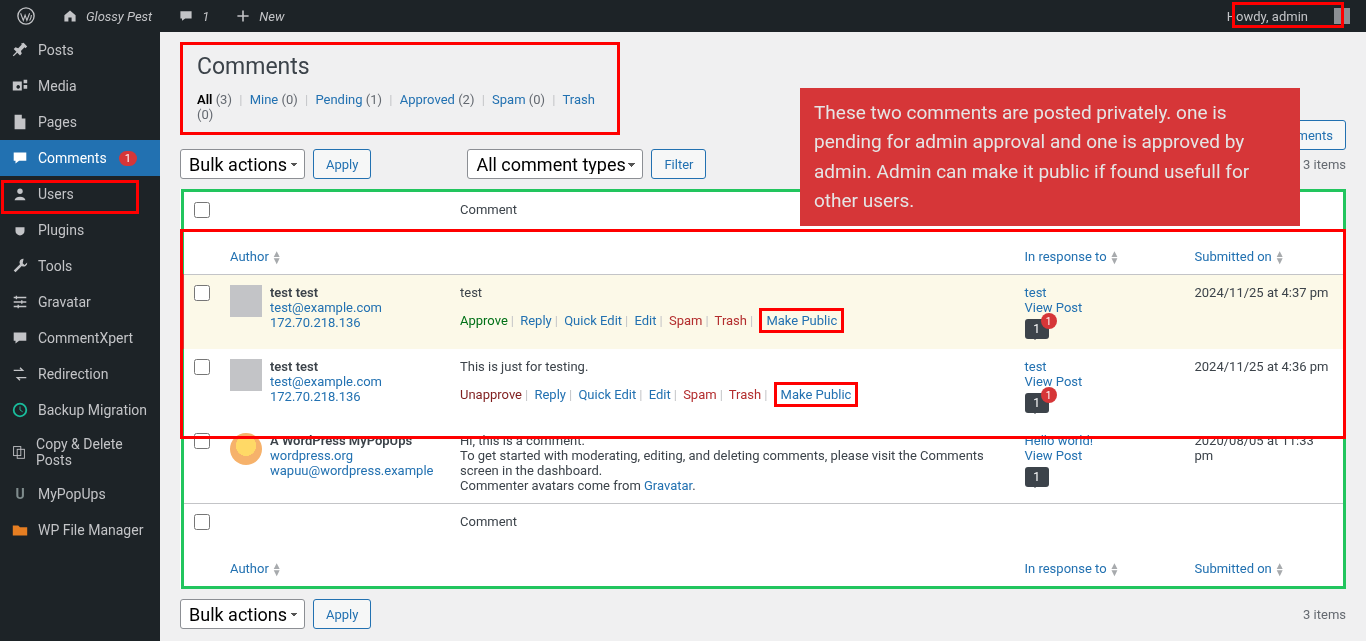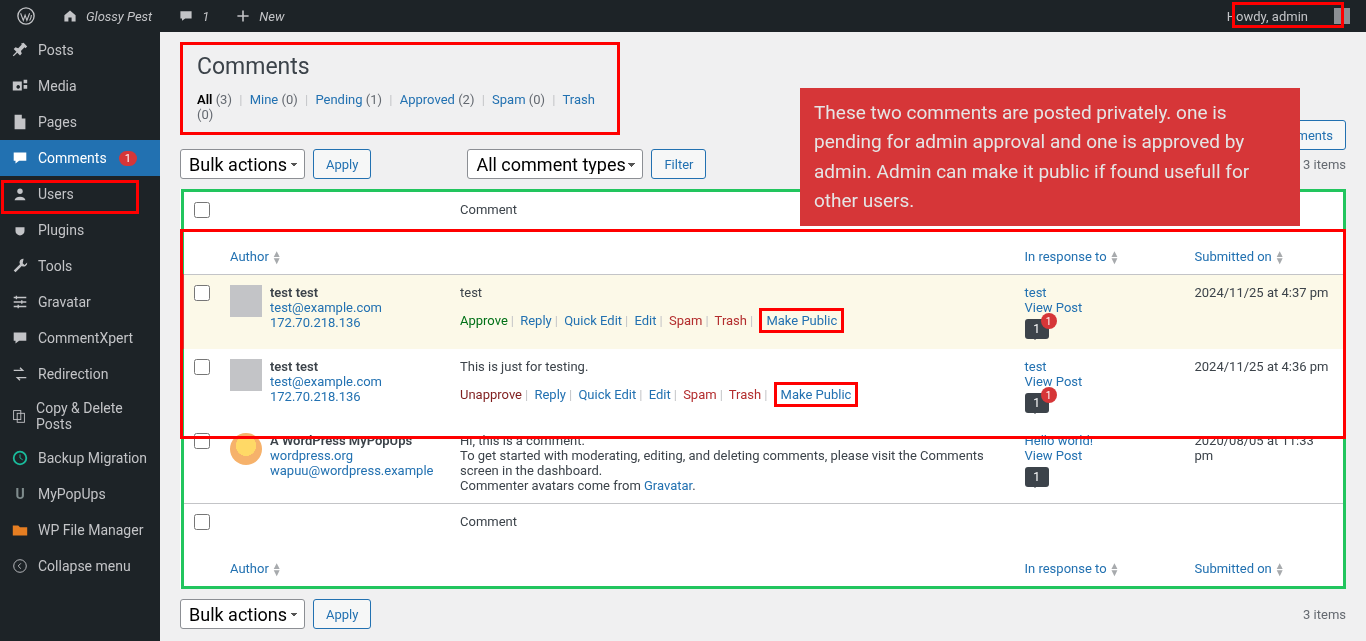--- a/index.html
+++ b/index.html
@@ -202,57 +202,48 @@
       </div>
     <div class="menu-item">
         <span class="menu-icon">
           <svg viewBox="0 0 20 20" width="18" height="18">
             <path d="M3 6 h10 l-3 -3 M17 14 H7 l3 3" stroke="currentColor" stroke-width="1.5" fill="none"></path>
           </svg>
         </span>
         <span>Redirection</span>
       </div>
     <div class="menu-item">
+        <span class="menu-icon" style="color:#1abc9c">
+          <svg viewBox="0 0 20 20" width="18" height="18">
+            <circle cx="10" cy="10" r="7" fill="none" stroke="currentColor" stroke-width="2"></circle>
+            <path d="M10 6 v4 l3 2" stroke="currentColor" fill="none"></path>
+          </svg>
+        </span>
+        <span>Backup Migration</span>
+      </div>
+    <div class="menu-item">
         <span class="menu-icon">
           <svg viewBox="0 0 20 20" width="18" height="18">
             <rect x="4" y="4" width="8" height="10" fill="none" stroke="currentColor"></rect>
             <rect x="8" y="7" width="8" height="10" fill="none" stroke="currentColor"></rect>
           </svg>
         </span>
         <span>Copy &amp; Delete Posts</span>
       </div>
     <div class="menu-item">
-        <span class="menu-icon" style="color:#1abc9c">
-          <svg viewBox="0 0 20 20" width="18" height="18">
-            <circle cx="10" cy="10" r="7" fill="none" stroke="currentColor" stroke-width="2"></circle>
-            <path d="M10 6 v4 l3 2" stroke="currentColor" fill="none"></path>
-          </svg>
-        </span>
-        <span>Backup Migration</span>
-      </div>
-    <div class="menu-item">
         <span class="menu-icon" style="color:#7f8c8d;font-weight:bold;font-size:14px;">U</span>
         <span>MyPopUps</span>
       </div>
     <div class="menu-item">
         <span class="menu-icon" style="color:#e67e22">
           <svg viewBox="0 0 20 20" width="18" height="18">
             <path d="M2 5 h6 l2 2 h8 v9 H2 z"></path>
           </svg>
         </span>
         <span>WP File Manager</span>
-      </div>
-    <div class="menu-item">
-        <span class="menu-icon">
-          <svg viewBox="0 0 20 20" width="18" height="18">
-            <circle cx="10" cy="10" r="7" fill="none" stroke="currentColor"></circle>
-            <path d="M11 7 l-3 3 3 3" stroke="currentColor" fill="none"></path>
-          </svg>
-        </span>
-        <span>Collapse menu</span>
       </div>
     <div class="sidebar-highlight"></div>
   </div>
 
   <div class="content">
 
     <div class="heading-box">
       <h1>Comments</h1>
       <div class="subsubsub">
         <a href="#" class="current"><span>All</span></a> <span class="count">(3)</span>

